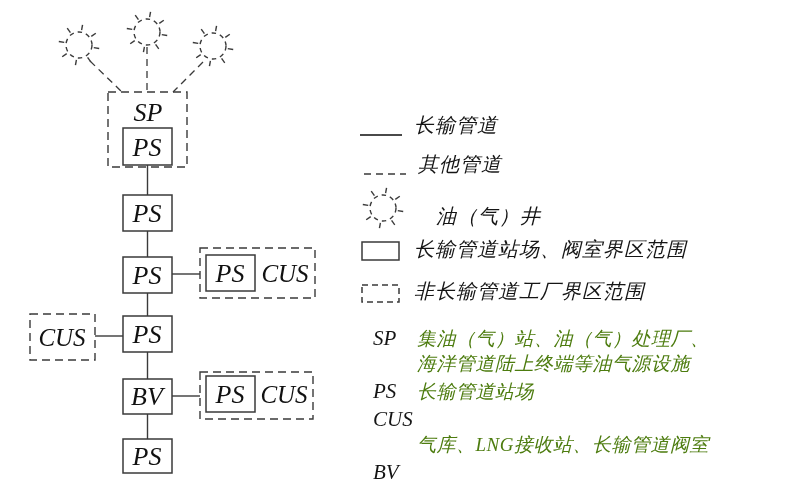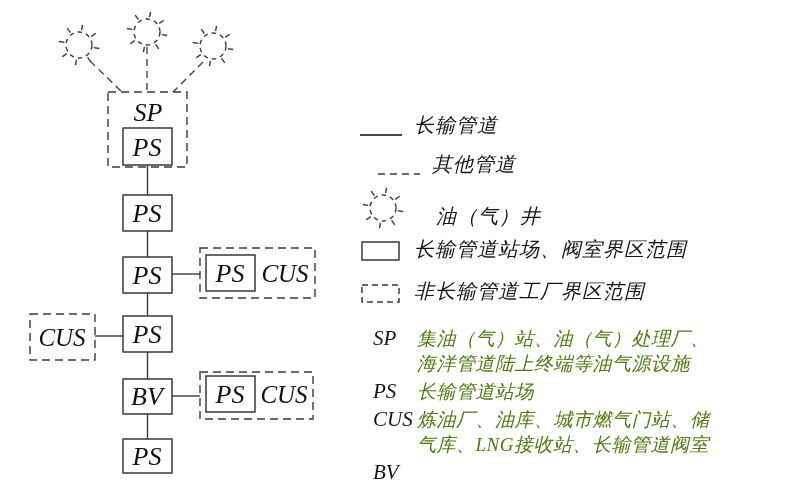--- a/index.html
+++ b/index.html
@@ -148,21 +148,21 @@
 
     <div class="legend-row" style="left:352px; top:109px; height:30px;">
       <span class="legend-symbol-cell">
         <svg width="50" height="8">
             <line x1="8" y1="4" x2="50" y2="4" stroke="#4a4a4a" stroke-width="2"></line>
           </svg>
       </span>
       <span class="legend-label">长输管道</span>
     </div>
 
-    <div class="legend-row" style="left:370px; top:148px; height:30px;">
+    <div class="legend-row" style="left:356px; top:148px; height:30px;">
       <span class="legend-symbol-cell">
         <svg width="50" height="8">
             <line x1="8" y1="4" x2="50" y2="4" stroke="#3a3a3a" stroke-width="1.6" stroke-dasharray="7 5"></line>
           </svg>
       </span>
       <span class="legend-label">其他管道</span>
     </div>
 
     <div class="legend-row" style="left:352px; top:186px; height:44px;gap:22px;">
       <span class="legend-symbol-cell">
@@ -204,21 +204,21 @@
       <div class="abbr-entry">
         <span class="abbr-key">PS</span>
         <span class="abbr-def">
           <span class="def-line">长输管道站场</span>
         </span>
       </div>
 
       <div class="abbr-entry">
         <span class="abbr-key">CUS</span>
         <span class="abbr-def">
-          <span class="def-line">炼油厂、油库、城市燃气门站、储</span><br>
+          <br>
           <span class="def-line">气库、LNG接收站、长输管道阀室</span>
         </span>
       </div>
 
       <div class="abbr-entry">
         <span class="abbr-key">BV</span>
       </div>
 
     </div>
   </div>

